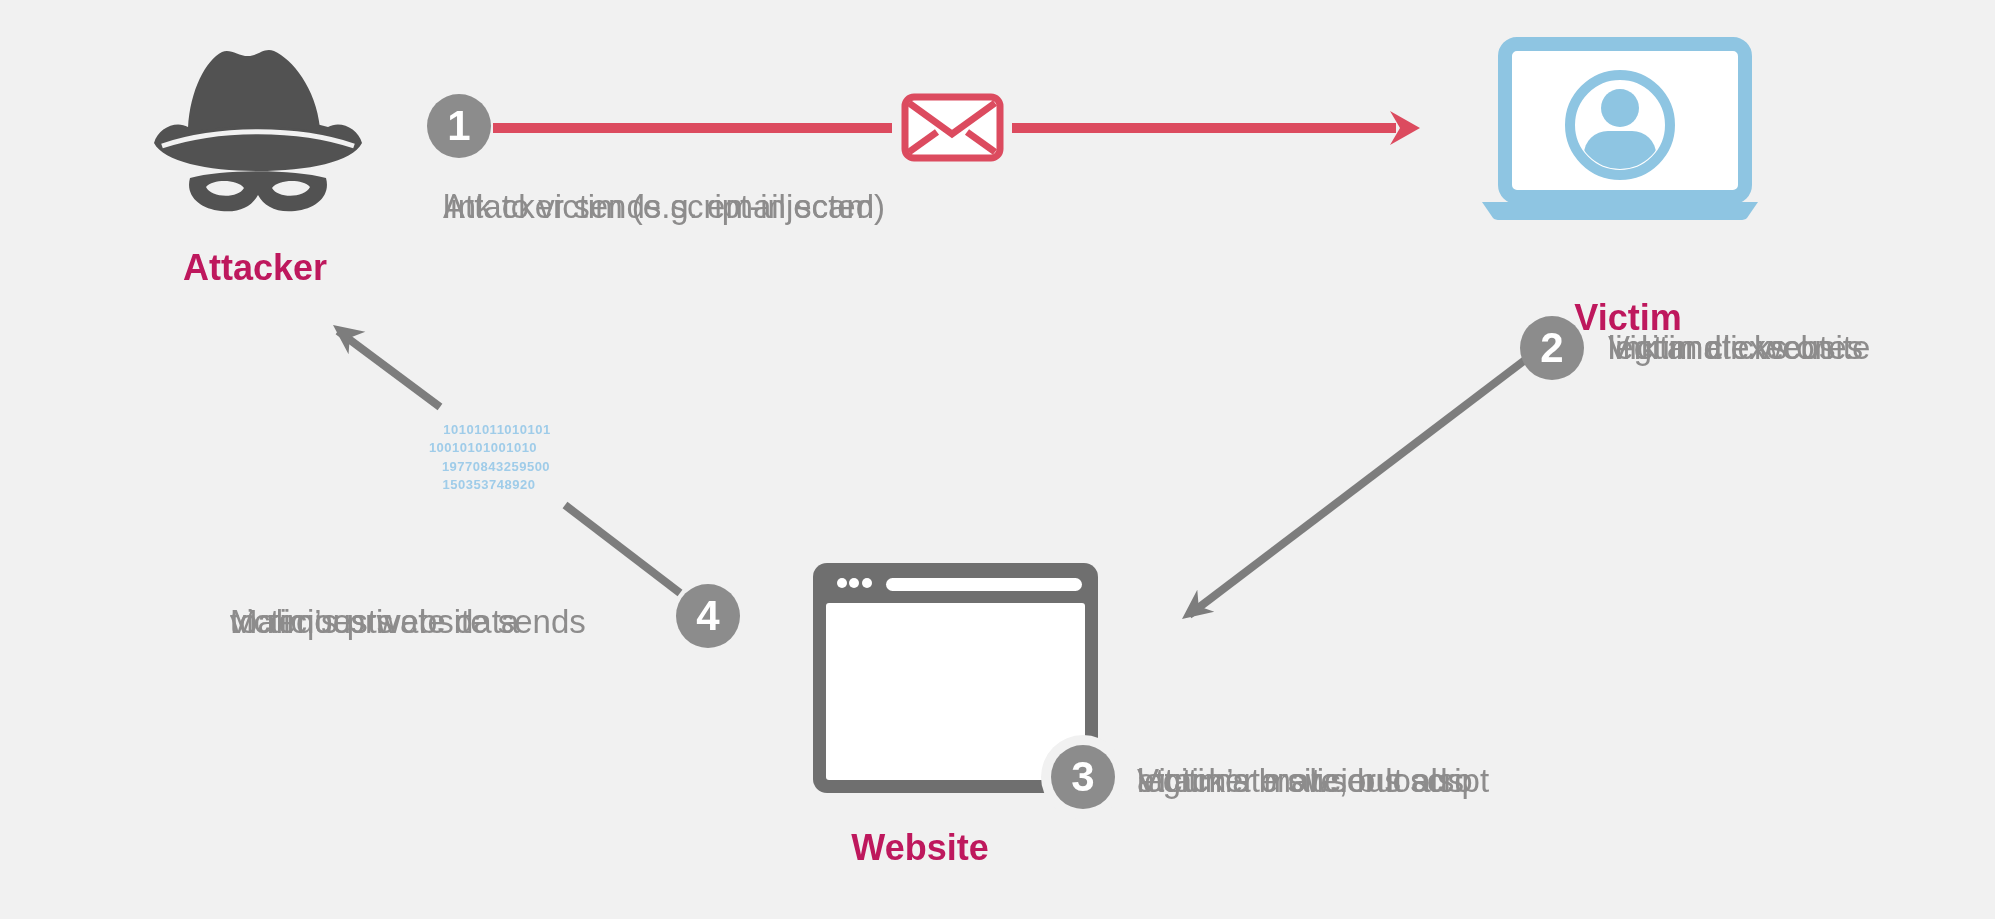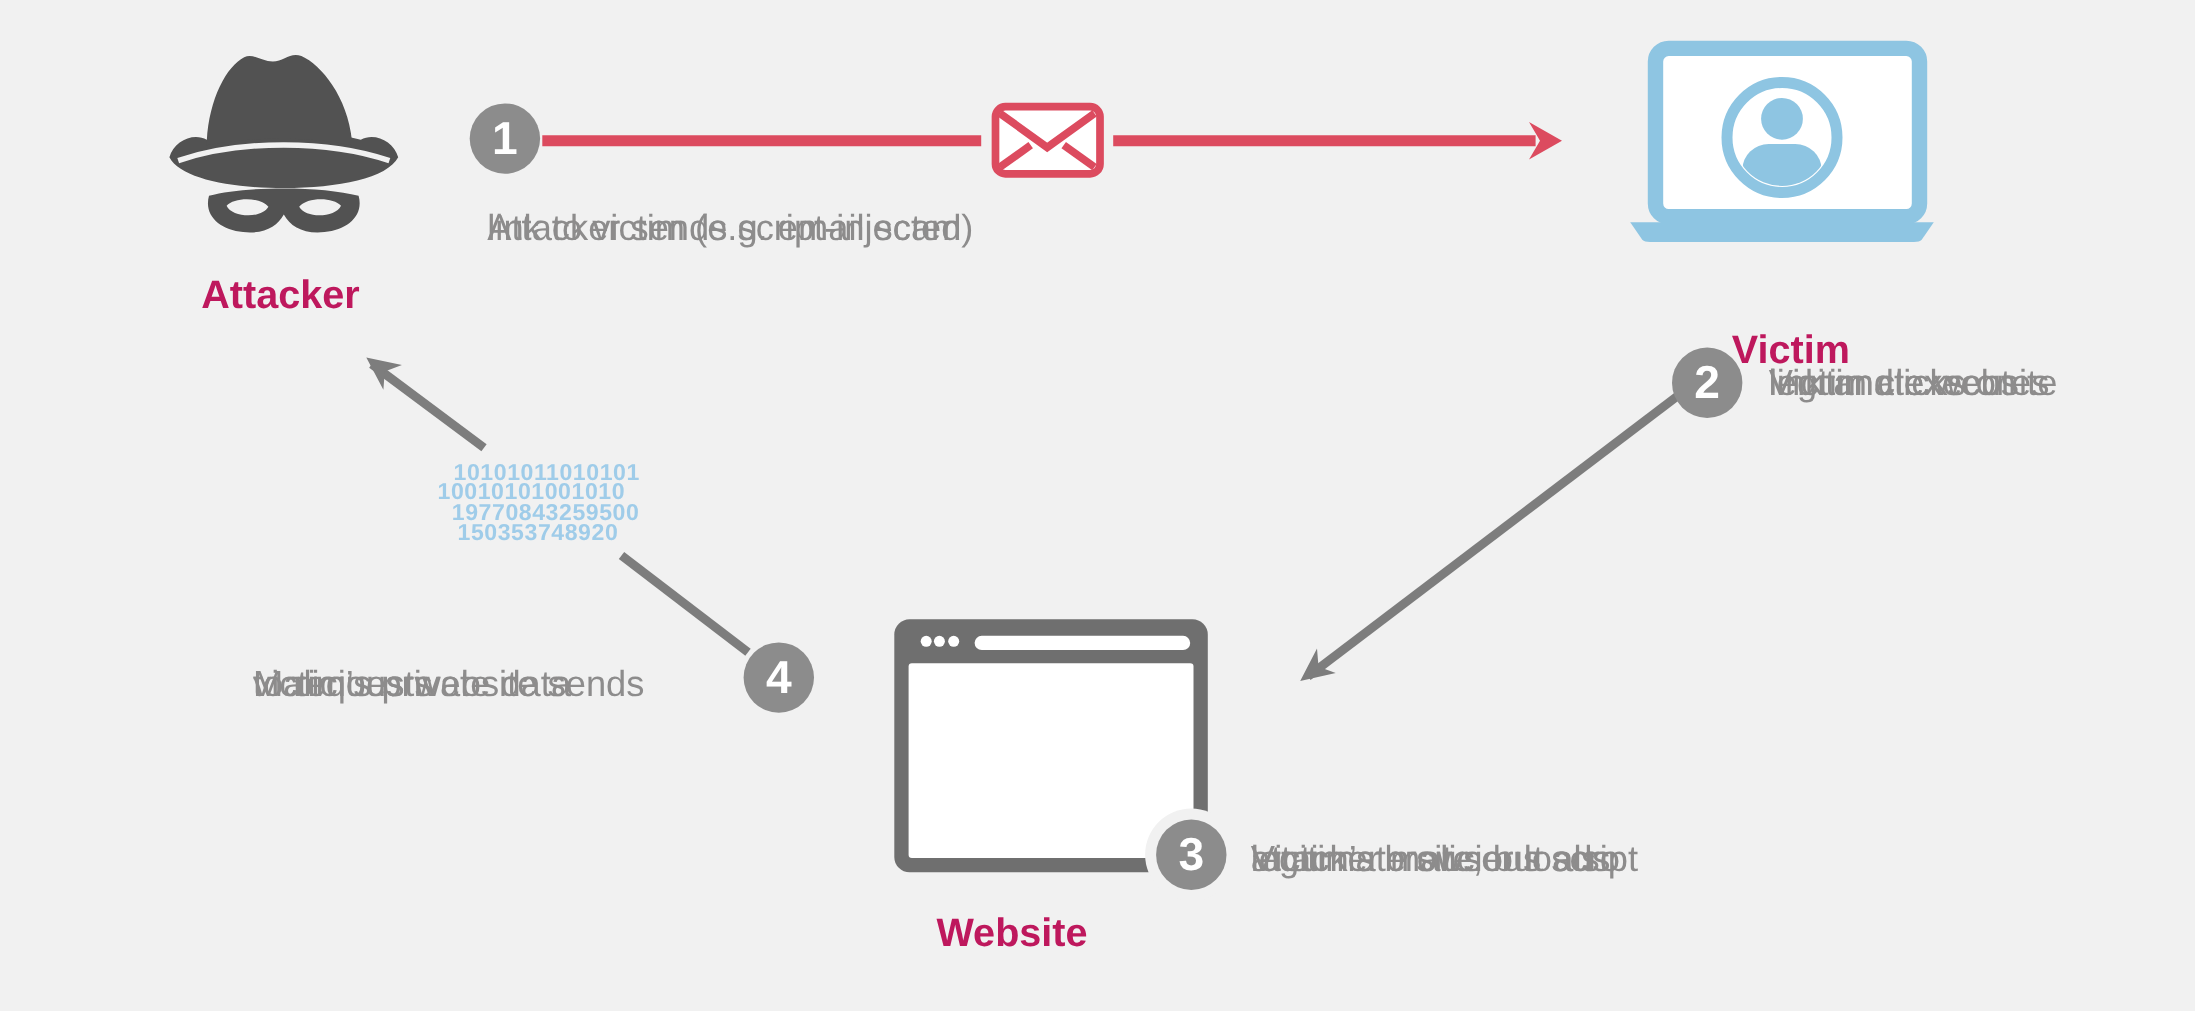--- a/index.html
+++ b/index.html
@@ -44,21 +44,21 @@
   .cap4{left:230px;top:601px;width:417px;text-align:right;}
 
   
   .label{font-size:36px;font-weight:bold;color:#be185d;text-align:center;width:300px;z-index:2;}
   .label-attacker{left:105px;top:247px;}
   .label-victim{left:1478px;top:250px;margin-top:47px;}
   .label-website{left:770px;top:827px;}
 
   
   .binary{left:339px;top:421px;width:300px;text-align:center;z-index:2;
-    font-size:21px;line-height:18.4px;font-weight:bold;color:#9fcce9;letter-spacing:0.5px;}
+    font-size:13px;line-height:18.4px;font-weight:bold;color:#9fcce9;letter-spacing:0.5px;}
   .binary div{position:static;}
   .binary div:nth-child(1){transform:translateX(8px);}
   .binary div:nth-child(2){transform:translateX(-6px);}
   .binary div:nth-child(3){transform:translateX(7px);}
 </style>
 </head>
 <body>
 
 <div class="stage">
 

